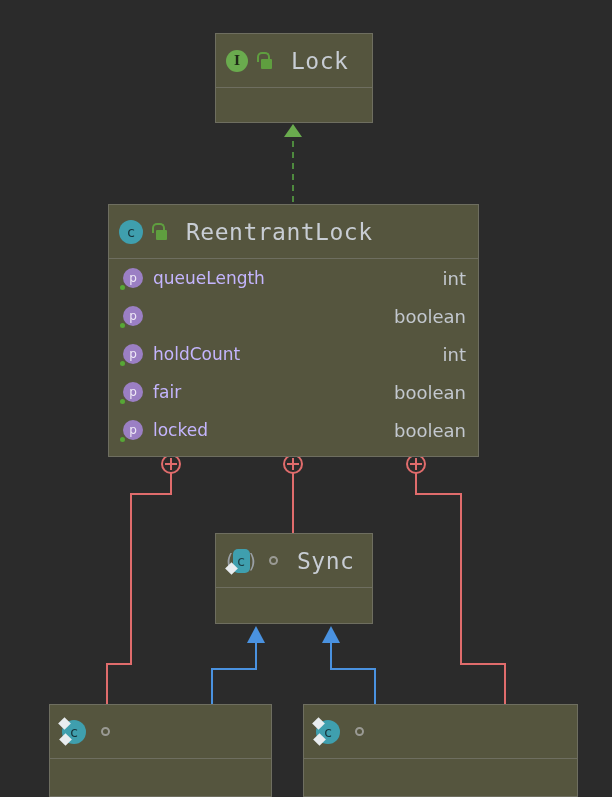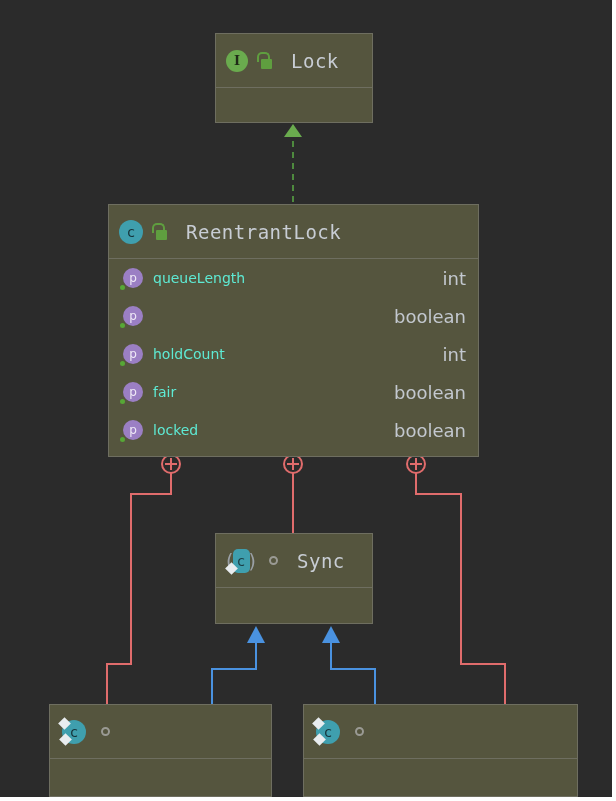--- a/index.html
+++ b/index.html
@@ -40,21 +40,21 @@
     height: 54px;
     padding-left: 10px;
     border-bottom: 1px solid #6e6e60;
     box-sizing: border-box;
   }
   .node-body {
     box-sizing: border-box;
   }
   .node-title {
     font-family: "DejaVu Sans Mono", monospace;
-    font-size: 19px;
+    font-size: 23px;
     color: #c8cdd4;
     letter-spacing: 0.5px;
     white-space: nowrap;
   }
   
   .icon-slot {
     display: inline-flex;
     align-items: center;
     justify-content: center;
     flex: 0 0 auto;
@@ -188,22 +188,22 @@
   .member-row {
     display: flex;
     align-items: center;
     height: 38px;
     padding: 0 12px 0 13px;
     box-sizing: border-box;
   }
   .member-name {
     margin-left: 9px;
     font-family: "DejaVu Sans", sans-serif;
-    font-size: 14px;
-    color: #5eead4;
+    font-size: 17px;
+    color: #c4b5fd;
     white-space: nowrap;
   }
   .member-type {
     margin-left: auto;
     font-family: "DejaVu Sans", sans-serif;
     font-size: 18px;
     color: #c3c8cf;
     white-space: nowrap;
   }
   .gap8 { width: 8px; flex: 0 0 auto; }

